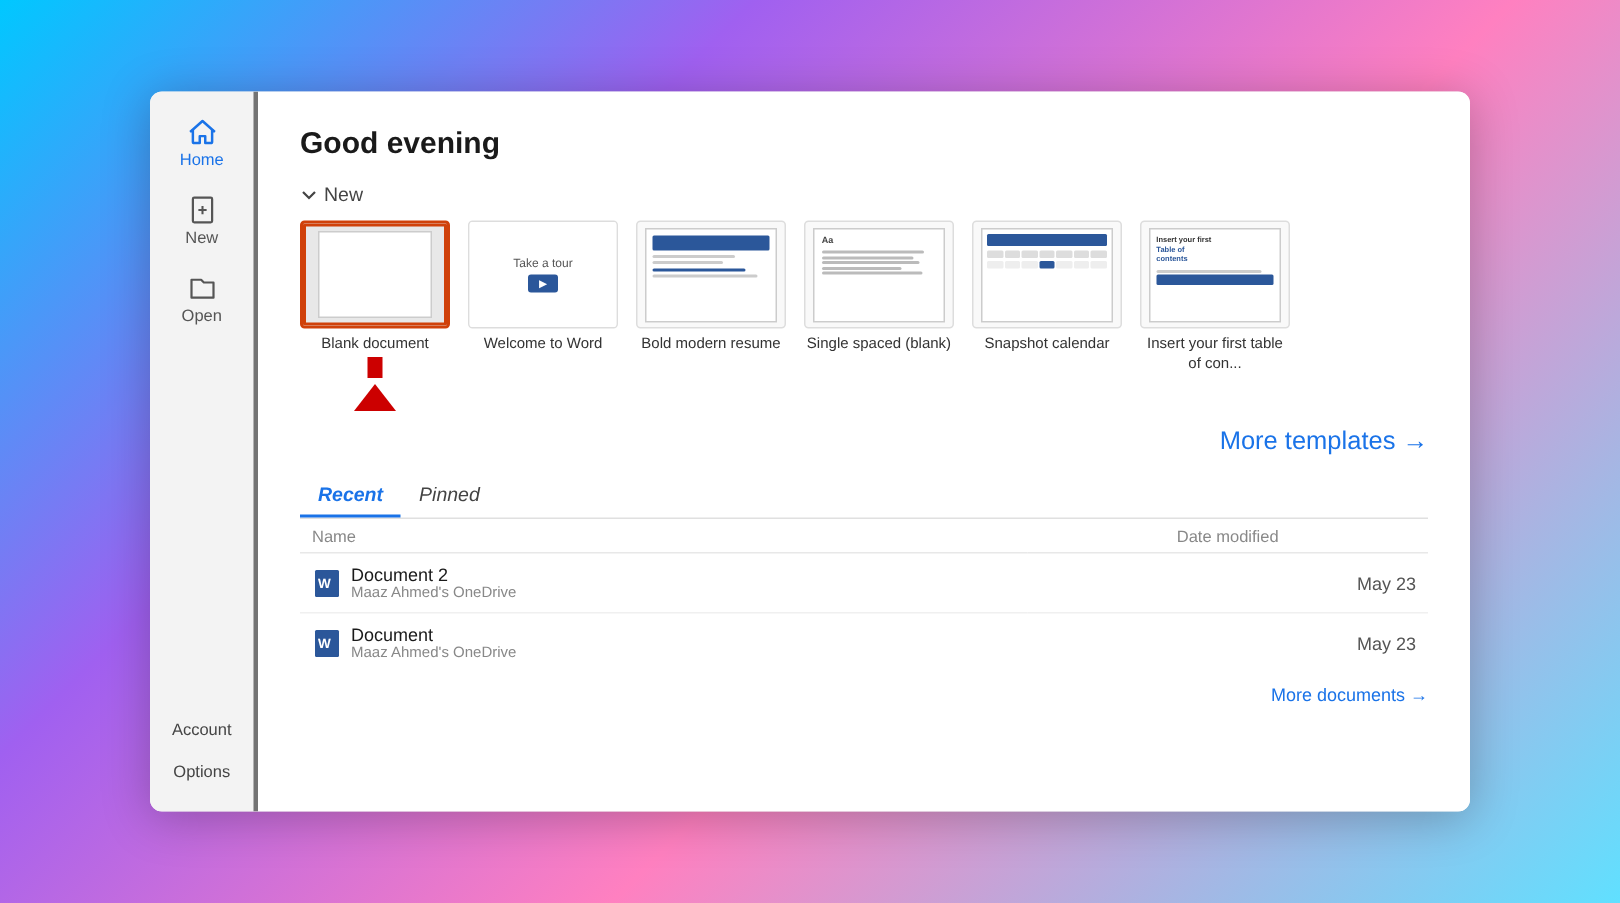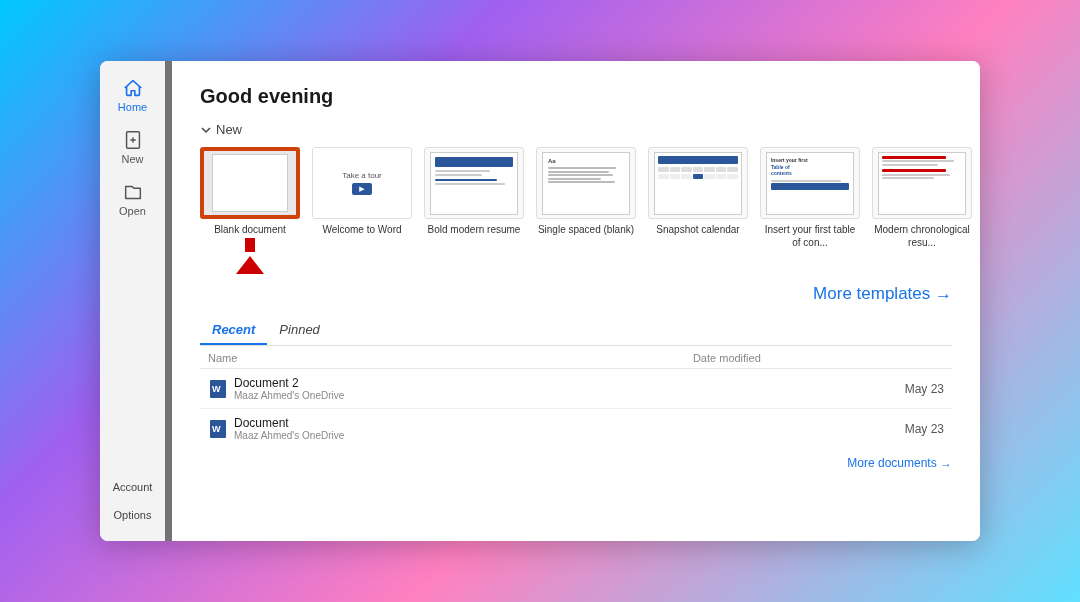--- a/index.html
+++ b/index.html
@@ -23,21 +23,21 @@
       overflow: hidden;
     }
     
     .sidebar {
       width: 72px;
       background: #f3f3f3;
       display: flex;
       flex-direction: column;
       align-items: center;
       padding-top: 8px;
-      border-right: 7px solid #737373;
+      border-right: 3px solid #737373;
     }
     .sidebar-item {
       display: flex;
       flex-direction: column;
       align-items: center;
       width: 100%;
       padding: 8px 0;
       cursor: pointer;
       font-size: 11px;
       color: #444;
@@ -408,50 +408,37 @@
           <div style="width:90%;height:90%;background:white;border:1px solid #ccc;display:flex;flex-direction:column;padding:4px;gap:1.5px;">
             <div style="font-size:5px;color:#333;font-weight:bold;">Insert your first</div>
             <div style="font-size:5px;color:#2b579a;font-weight:bold;">Table of<br>contents</div>
             <div style="height:2px;background:#ccc;border-radius:1px;width:90%;margin-top:2px;"></div>
             <div style="height:7px;background:#2b579a;border-radius:1px;width:100%;"></div>
           </div>
         </div>
         <div class="template-label">Insert your first table of con...</div>
       </div>
 
-      <div class="template-card">
-        <div class="template-thumb">
-          <div style="width:90%;height:90%;background:white;border:1px solid #ccc;display:flex;flex-direction:column;padding:3px;gap:1.5px;">
-            <div style="height:3px;background:#cc0000;border-radius:1px;width:80%;"></div>
-            <div style="height:2px;background:#ccc;border-radius:1px;width:90%;"></div>
-            <div style="height:2px;background:#ccc;border-radius:1px;width:70%;"></div>
-            <div style="height:3px;background:#cc0000;border-radius:1px;width:80%;margin-top:2px;"></div>
-            <div style="height:2px;background:#ccc;border-radius:1px;width:85%;"></div>
-            <div style="height:2px;background:#ccc;border-radius:1px;width:65%;"></div>
-          </div>
-        </div>
-        <div class="template-label">Modern chronological resu...</div>
-      </div>
 
     </div>
 
     <div class="more-link">
       <span>More templates →</span>
     </div>
 
     <div class="tabs-row">
       <div class="tab active">Recent</div>
       <div class="tab">Pinned</div>
     </div>
 
     <table class="doc-table">
       <thead>
         <tr>
           <th>Name</th>
-          <th style="text-align:left;">Date modified</th>
+          <th style="text-align:center;">Date modified</th>
         </tr>
       </thead>
       <tbody>
         <tr>
           <td>
             <div class="doc-name-cell">
               <svg class="doc-icon" viewBox="0 0 20 20">
                 <rect x="2" y="1" width="16" height="18" rx="1" fill="#2b579a"></rect>
                 <text x="4" y="13" font-size="9" fill="white" font-weight="bold" font-family="Arial">W</text>
               </svg>

